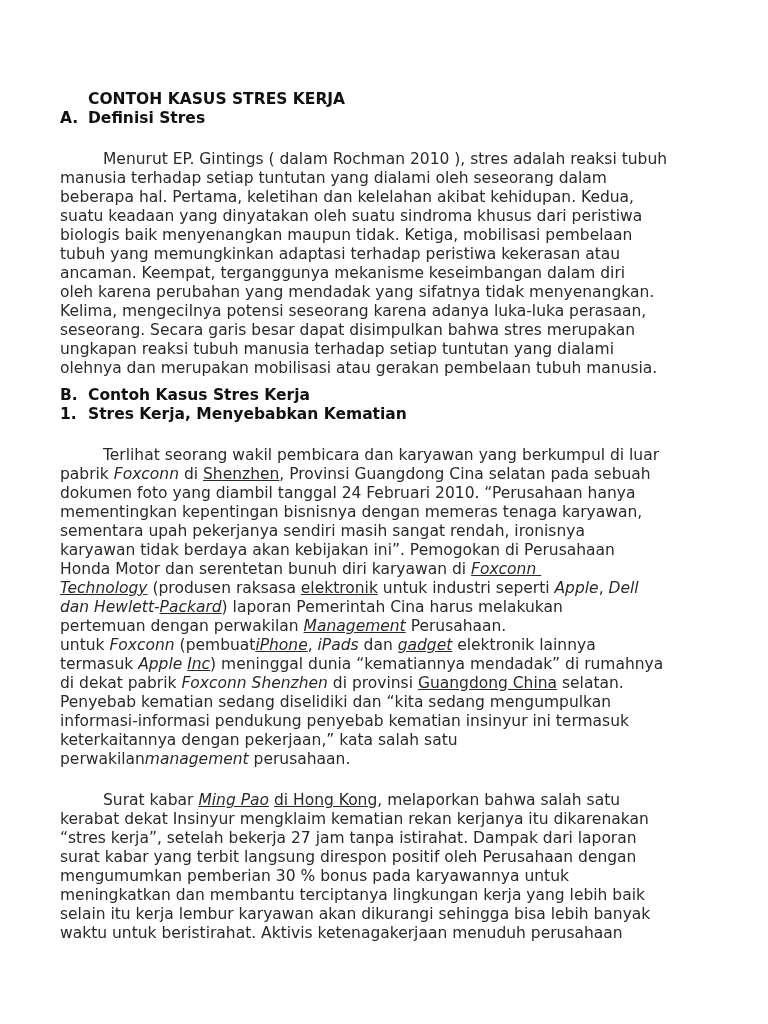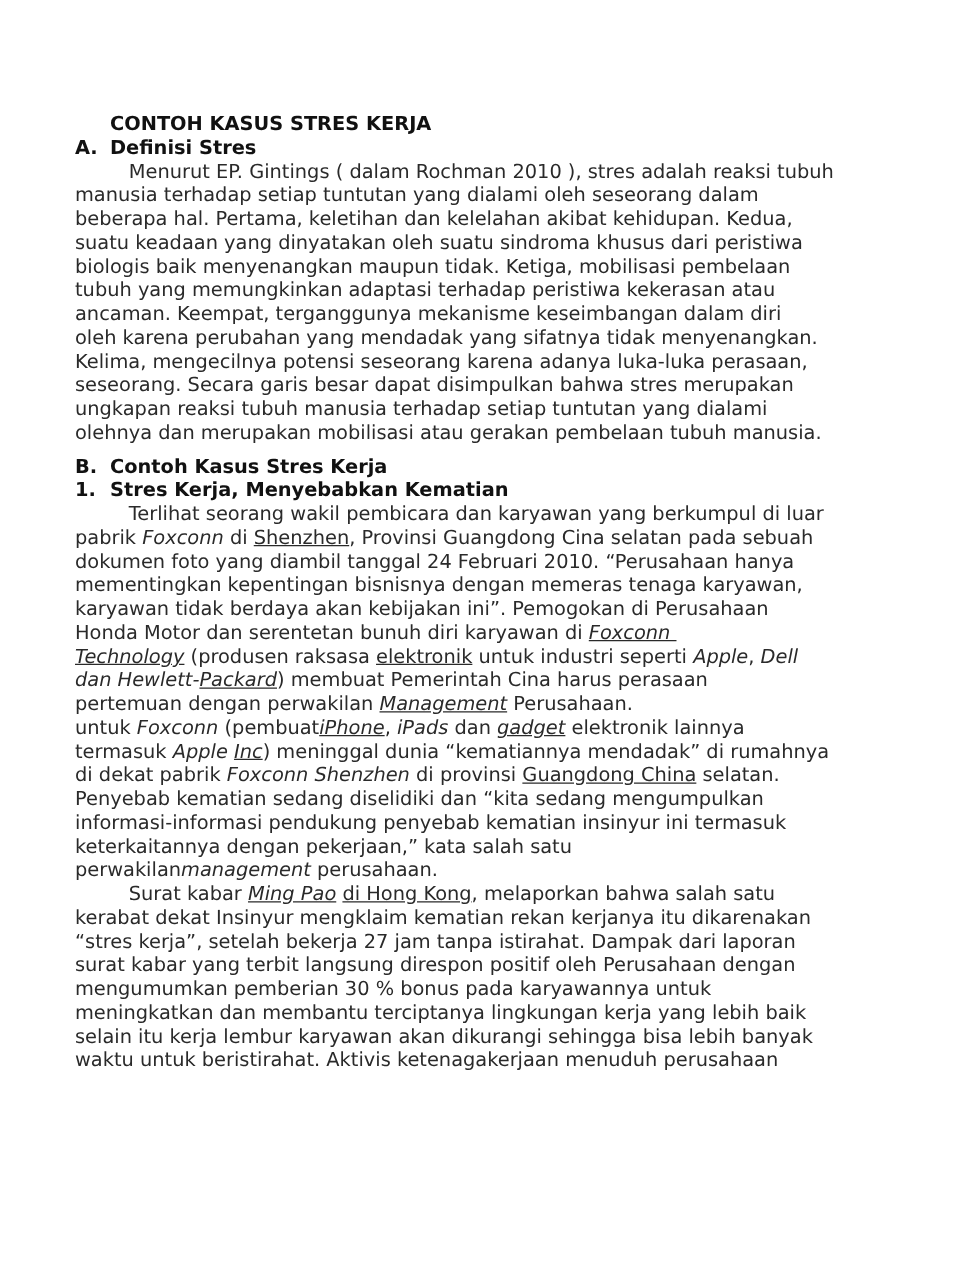--- a/index.html
+++ b/index.html
@@ -23,20 +23,21 @@
     color: #2a2a2a;
     font-size: 15.5px;
     line-height: 19px;
   }
   .line {
     white-space: pre;
     height: 19px;
   }
   .line.indent {
     padding-left: 43px;
+    margin-top: 22px;
   }
   .title-line, .heading-line {
     font-weight: bold;
     color: #111111;
     white-space: pre;
     height: 19px;
   }
   .title-line {
     padding-left: 28px;
   }
@@ -73,24 +74,25 @@
       <div class="line"><span>seseorang. Secara garis besar dapat disimpulkan bahwa stres merupakan</span></div>
       <div class="line"><span>ungkapan reaksi tubuh manusia terhadap setiap tuntutan yang dialami</span></div>
       <div class="line"><span>olehnya dan merupakan mobilisasi atau gerakan pembelaan tubuh manusia.</span></div>
       <div class="gap"></div>
       <div class="heading-line" style="color: rgb(17, 17, 17);"><span class="num">B.</span><span>Contoh Kasus Stres Kerja</span></div>
       <div class="heading-line" style="color: rgb(17, 17, 17);"><span class="num">1.</span><span>Stres Kerja, Menyebabkan Kematian</span></div>
       <div class="line indent"><span>Terlihat seorang wakil pembicara dan karyawan yang berkumpul di luar</span></div>
       <div class="line"><span>pabrik </span><span class="it">Foxconn</span><span> di </span><span class="un">Shenzhen</span><span>, Provinsi Guangdong Cina selatan pada sebuah</span></div>
       <div class="line"><span>dokumen foto yang diambil tanggal 24 Februari 2010. “Perusahaan hanya</span></div>
       <div class="line"><span>mementingkan kepentingan bisnisnya dengan memeras tenaga karyawan,</span></div>
+      <div class="line"><span>sementara upah pekerjanya sendiri masih sangat rendah, ironisnya</span></div>
       <div class="line"><span>karyawan tidak berdaya akan kebijakan ini”. Pemogokan di Perusahaan</span></div>
       <div class="line"><span>Honda Motor dan serentetan bunuh diri karyawan di </span><span class="it un">Foxconn </span></div>
       <div class="line"><span class="it un">Technology</span><span> (produsen raksasa </span><span class="un">elektronik</span><span> untuk industri seperti </span><span class="it">Apple</span><span>, </span><span class="it">Dell</span></div>
-      <div class="line"><span class="it">dan Hewlett-</span><span class="it un">Packard</span><span>) membuat Pemerintah Cina harus perasaan</span></div>
+      <div class="line"><span class="it">dan Hewlett-</span><span class="it un">Packard</span><span>) laporan Pemerintah Cina harus melakukan</span></div>
       <div class="line"><span>pertemuan dengan perwakilan </span><span class="it un">Management</span><span> Perusahaan.</span></div>
       <div class="line"><span>untuk </span><span class="it">Foxconn</span><span> (pembuat</span><span class="it un">iPhone</span><span>, </span><span class="it">iPads</span><span> dan </span><span class="it un">gadget</span><span> elektronik lainnya</span></div>
       <div class="line"><span>termasuk </span><span class="it">Apple </span><span class="it un">Inc</span><span>) meninggal dunia “kematiannya mendadak” di rumahnya</span></div>
       <div class="line"><span>di dekat pabrik </span><span class="it">Foxconn Shenzhen</span><span> di provinsi </span><span class="un">Guangdong China</span><span> selatan.</span></div>
       <div class="line"><span>Penyebab kematian sedang diselidiki dan “kita sedang mengumpulkan</span></div>
       <div class="line"><span>informasi-informasi pendukung penyebab kematian insinyur ini termasuk</span></div>
       <div class="line"><span>keterkaitannya dengan pekerjaan,” kata salah satu</span></div>
       <div class="line"><span>perwakilan</span><span class="it">management</span><span> perusahaan.</span></div>
       <div class="line indent"><span>Surat kabar </span><span class="it un">Ming Pao</span><span> </span><span class="un">di Hong Kong</span><span>, melaporkan bahwa salah satu</span></div>
       <div class="line"><span>kerabat dekat Insinyur mengklaim kematian rekan kerjanya itu dikarenakan</span></div>

